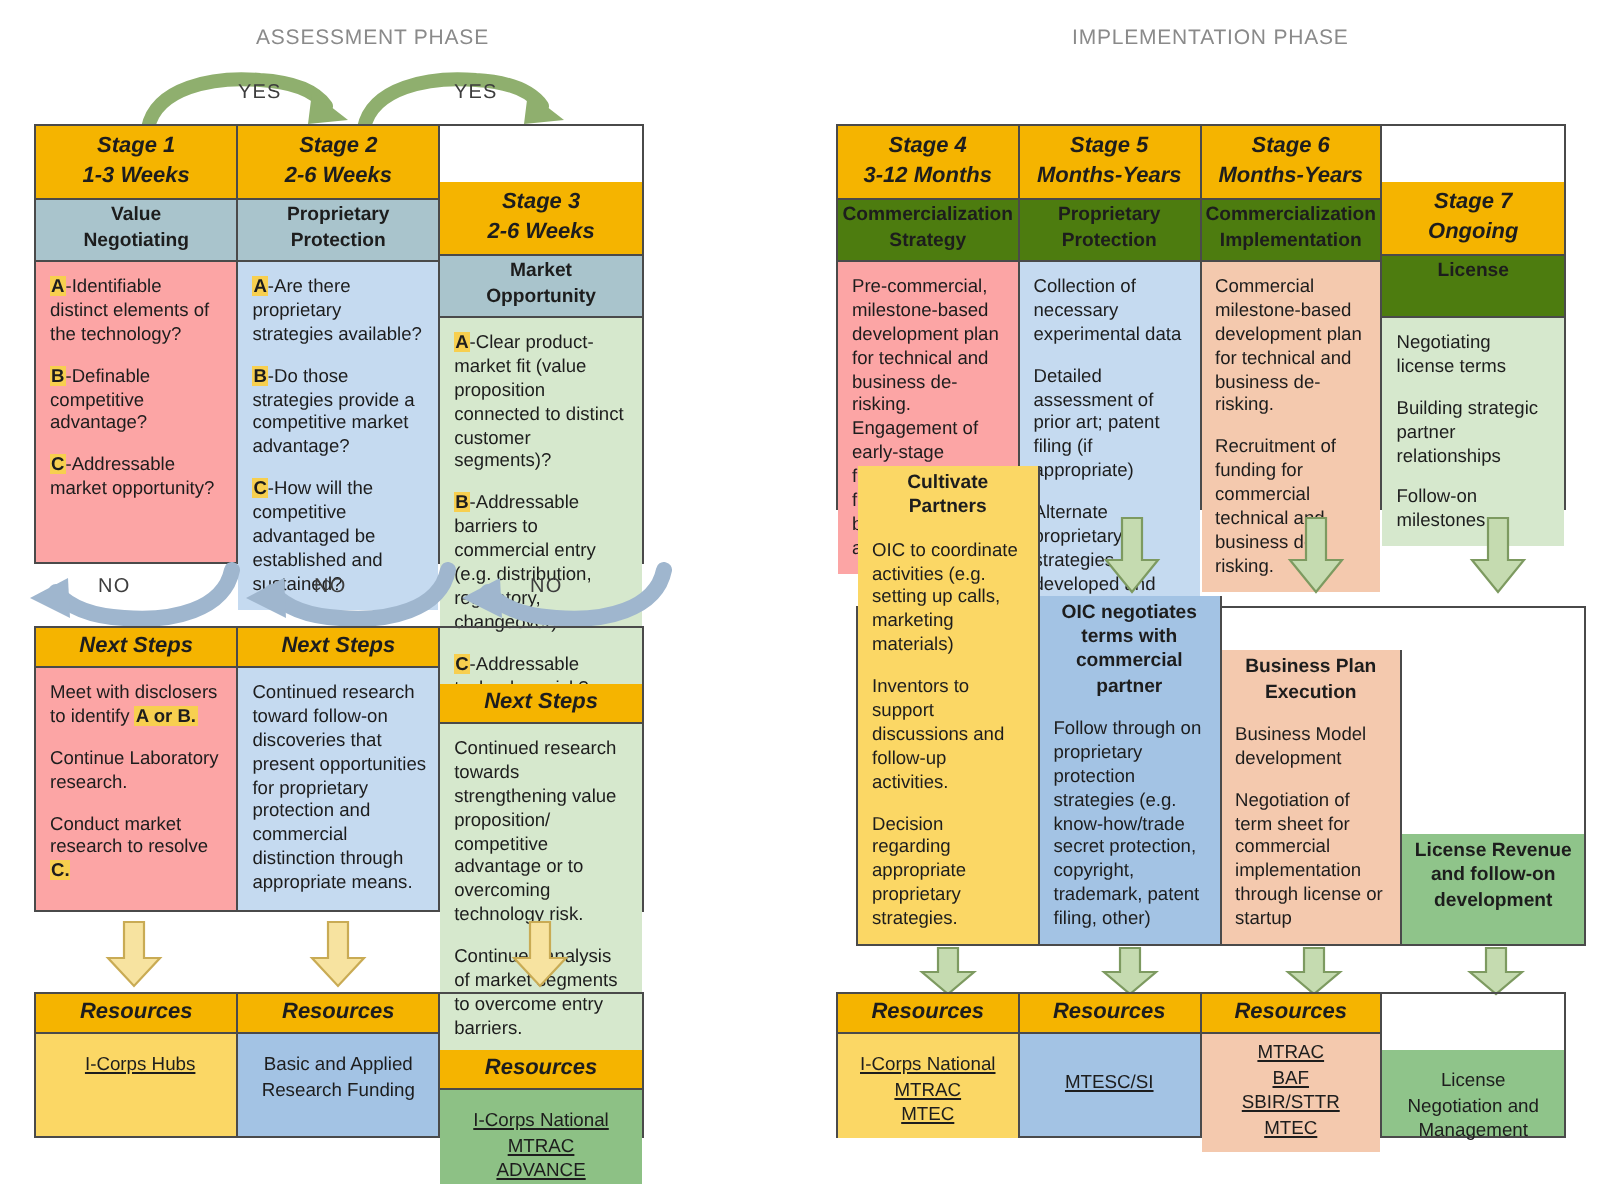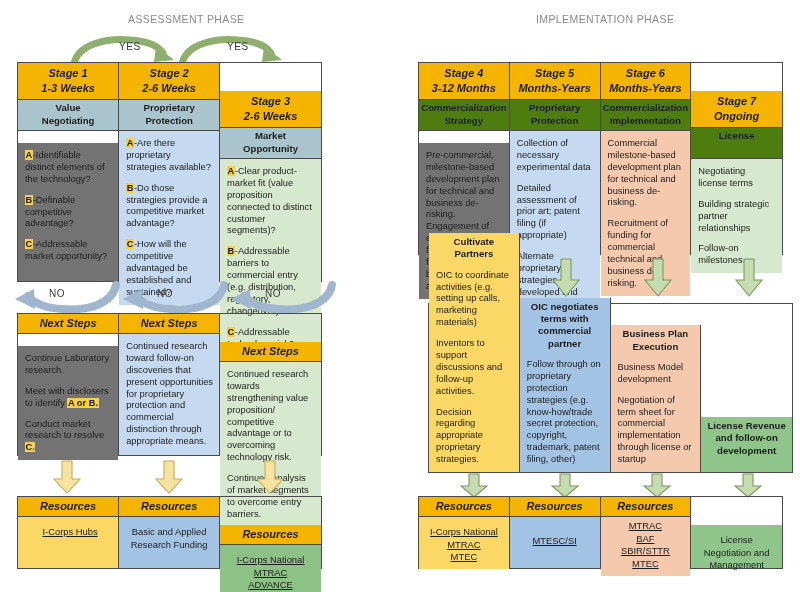--- a/index.html
+++ b/index.html
@@ -67,21 +67,21 @@
     flex:1;
     font-size:9.3px;
     line-height:1.28;
     color:#1d1d1d;
     padding:7px 6px 6px 7px;
   }
   .body-cell p { margin:0 0 9px 0; }
   .body-cell p:last-child { margin-bottom:0; }
 
   
-  .f-cream { background:#737373;margin-top:12px; }
+  .f-cream { background:#fca5a5; }
   .f-blue  { background:#c5daf0; }
   .f-green { background:#d6e8cd; }
   .f-yellow{ background:#fbd765; }
   .f-blue2 { background:#a3c3e4; }
   .f-green2{ background:#8dc185; }
   .f-peach { background:#f4c9ae; }
   .f-green3{ background:#8fc48a; }
 
   mark.kl {
     background:#f7cf4f;
@@ -229,22 +229,22 @@
     <path d="M22 8 L3 18 L23 28 Z" fill="#9fb6ce"></path>
   </svg>
 </div>
 <div class="curve-label" style="left:265px; top:288px;">NO</div>
 
 <div class="grid" id="assessment-next-steps" style="left:17px; top:313px; width:305px; height:143px;">
 
   <div class="col" style="width:33.4%;">
     <div class="hd-ital-yellow">Next Steps</div>
     <div class="body-cell f-cream">
+      <p><span>Meet with disclosers to identify </span><mark class="kl">A or B.</mark></p>
       <p>Continue Laboratory research.</p>
-      <p><span>Meet with disclosers to identify </span><mark class="kl">A or B.</mark></p>
       <p><span>Conduct market research to resolve </span><mark class="kl">C.</mark></p>
     </div>
   </div>
 
   <div class="col" style="width:33.3%;">
     <div class="hd-ital-yellow">Next Steps</div>
     <div class="body-cell f-blue">
       <p>Continued research toward follow-on discoveries that present opportunities for proprietary protection and commercial distinction through appropriate means.</p>
     </div>
   </div>

